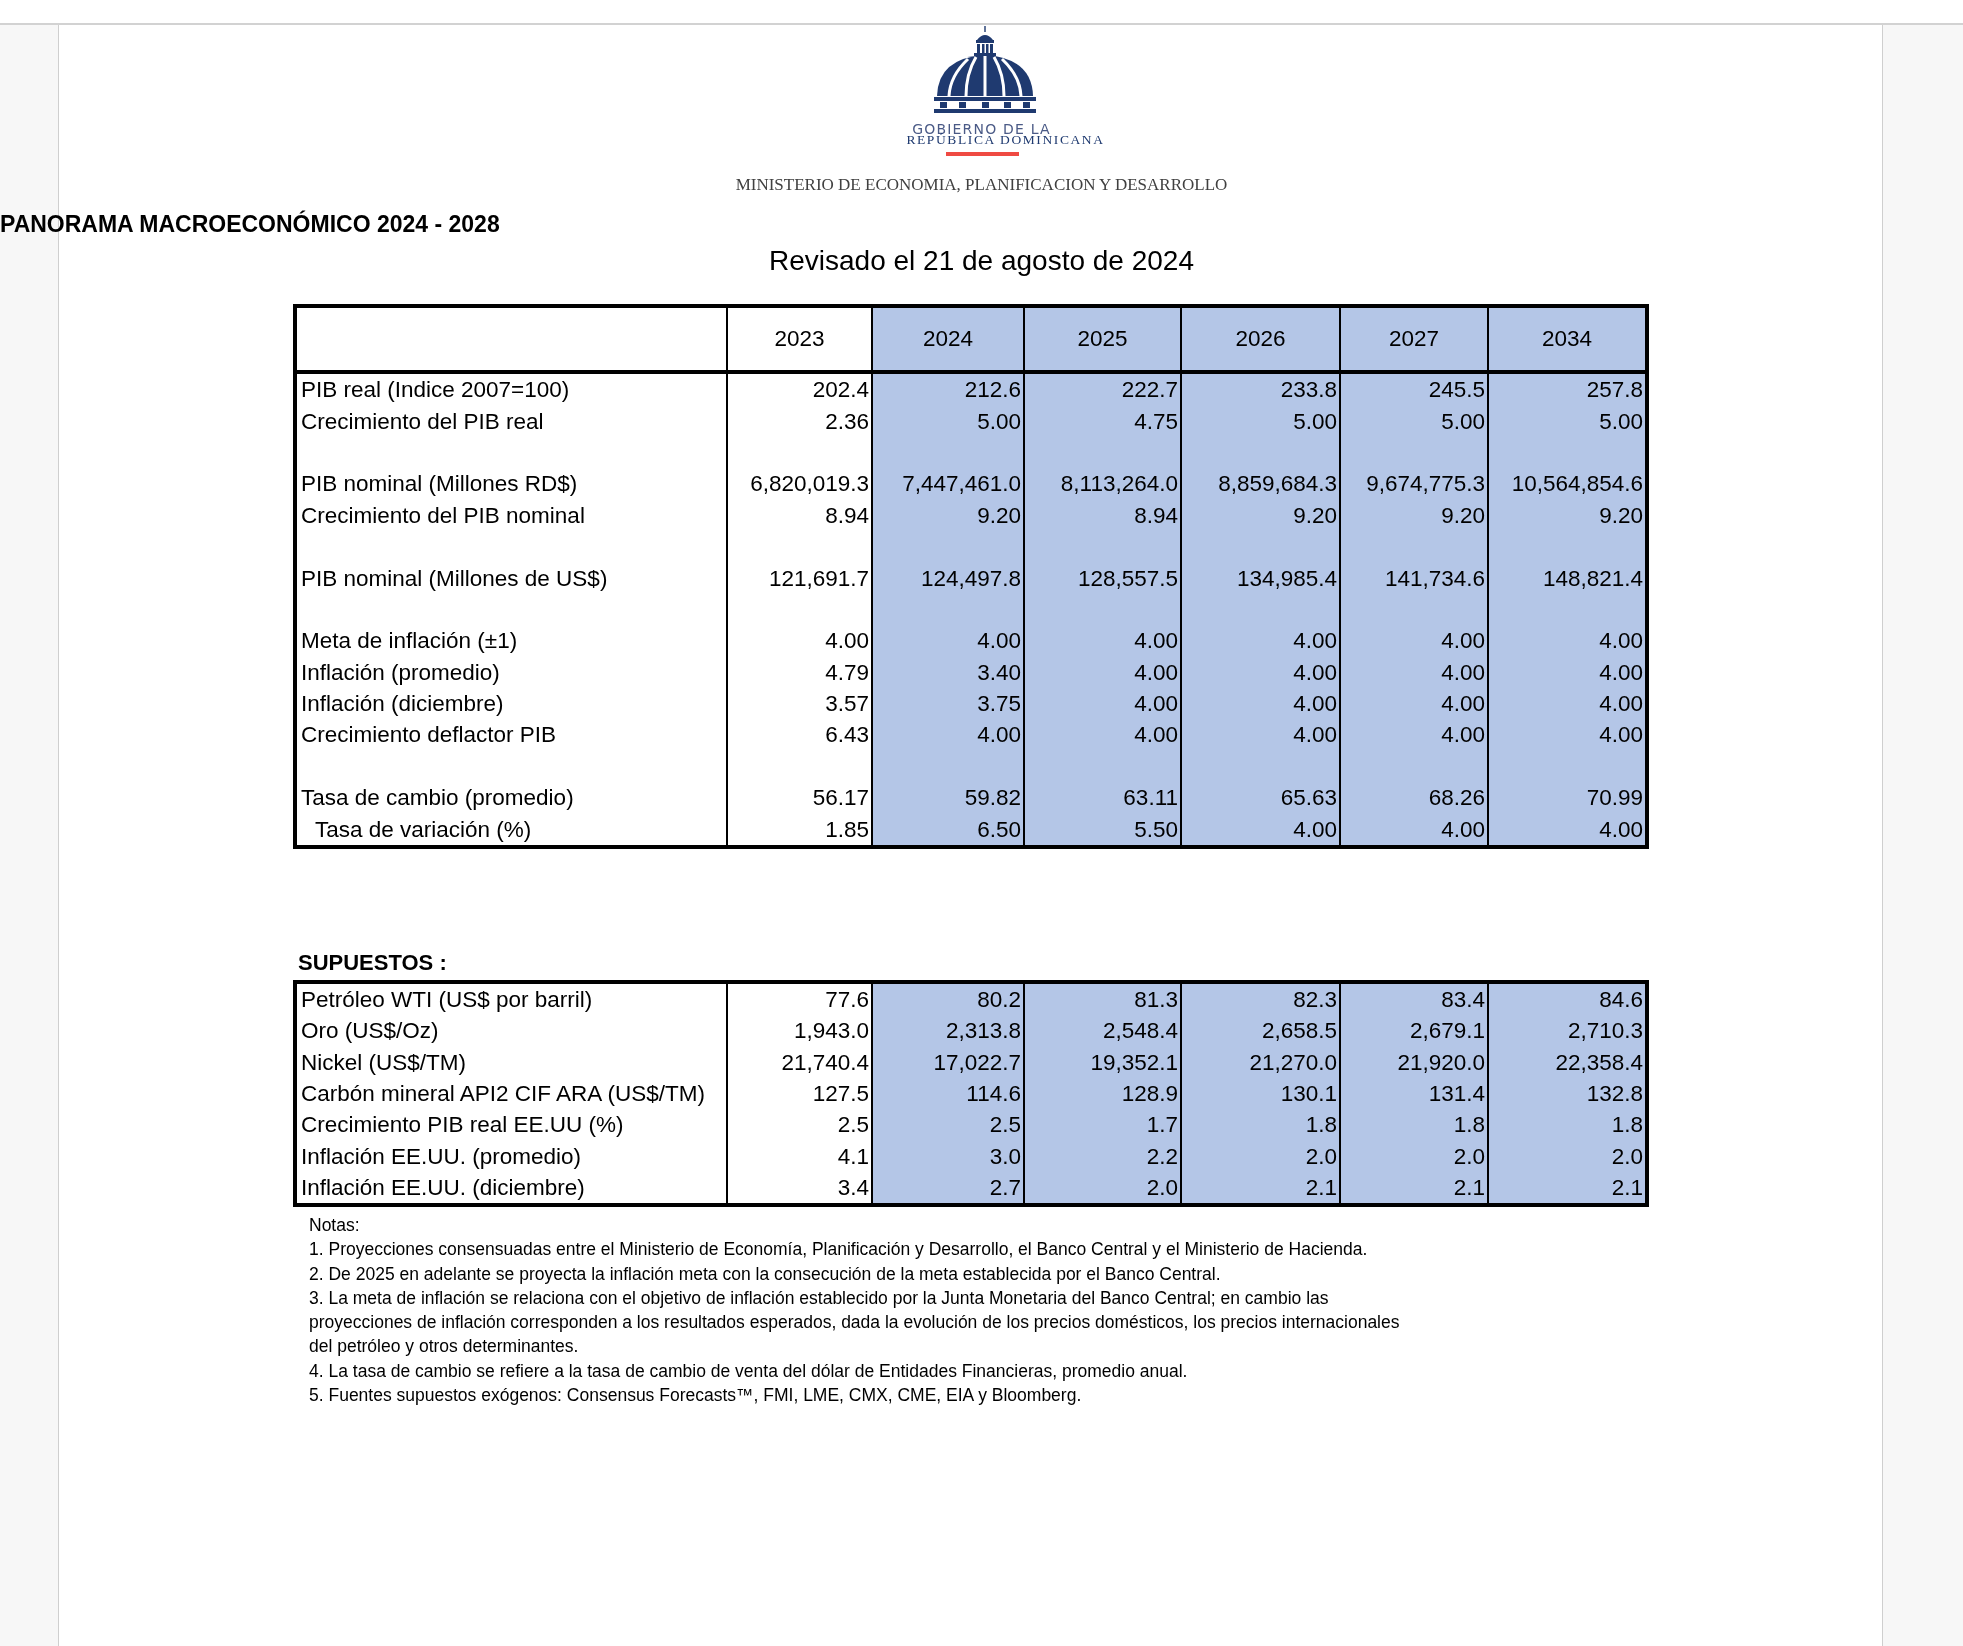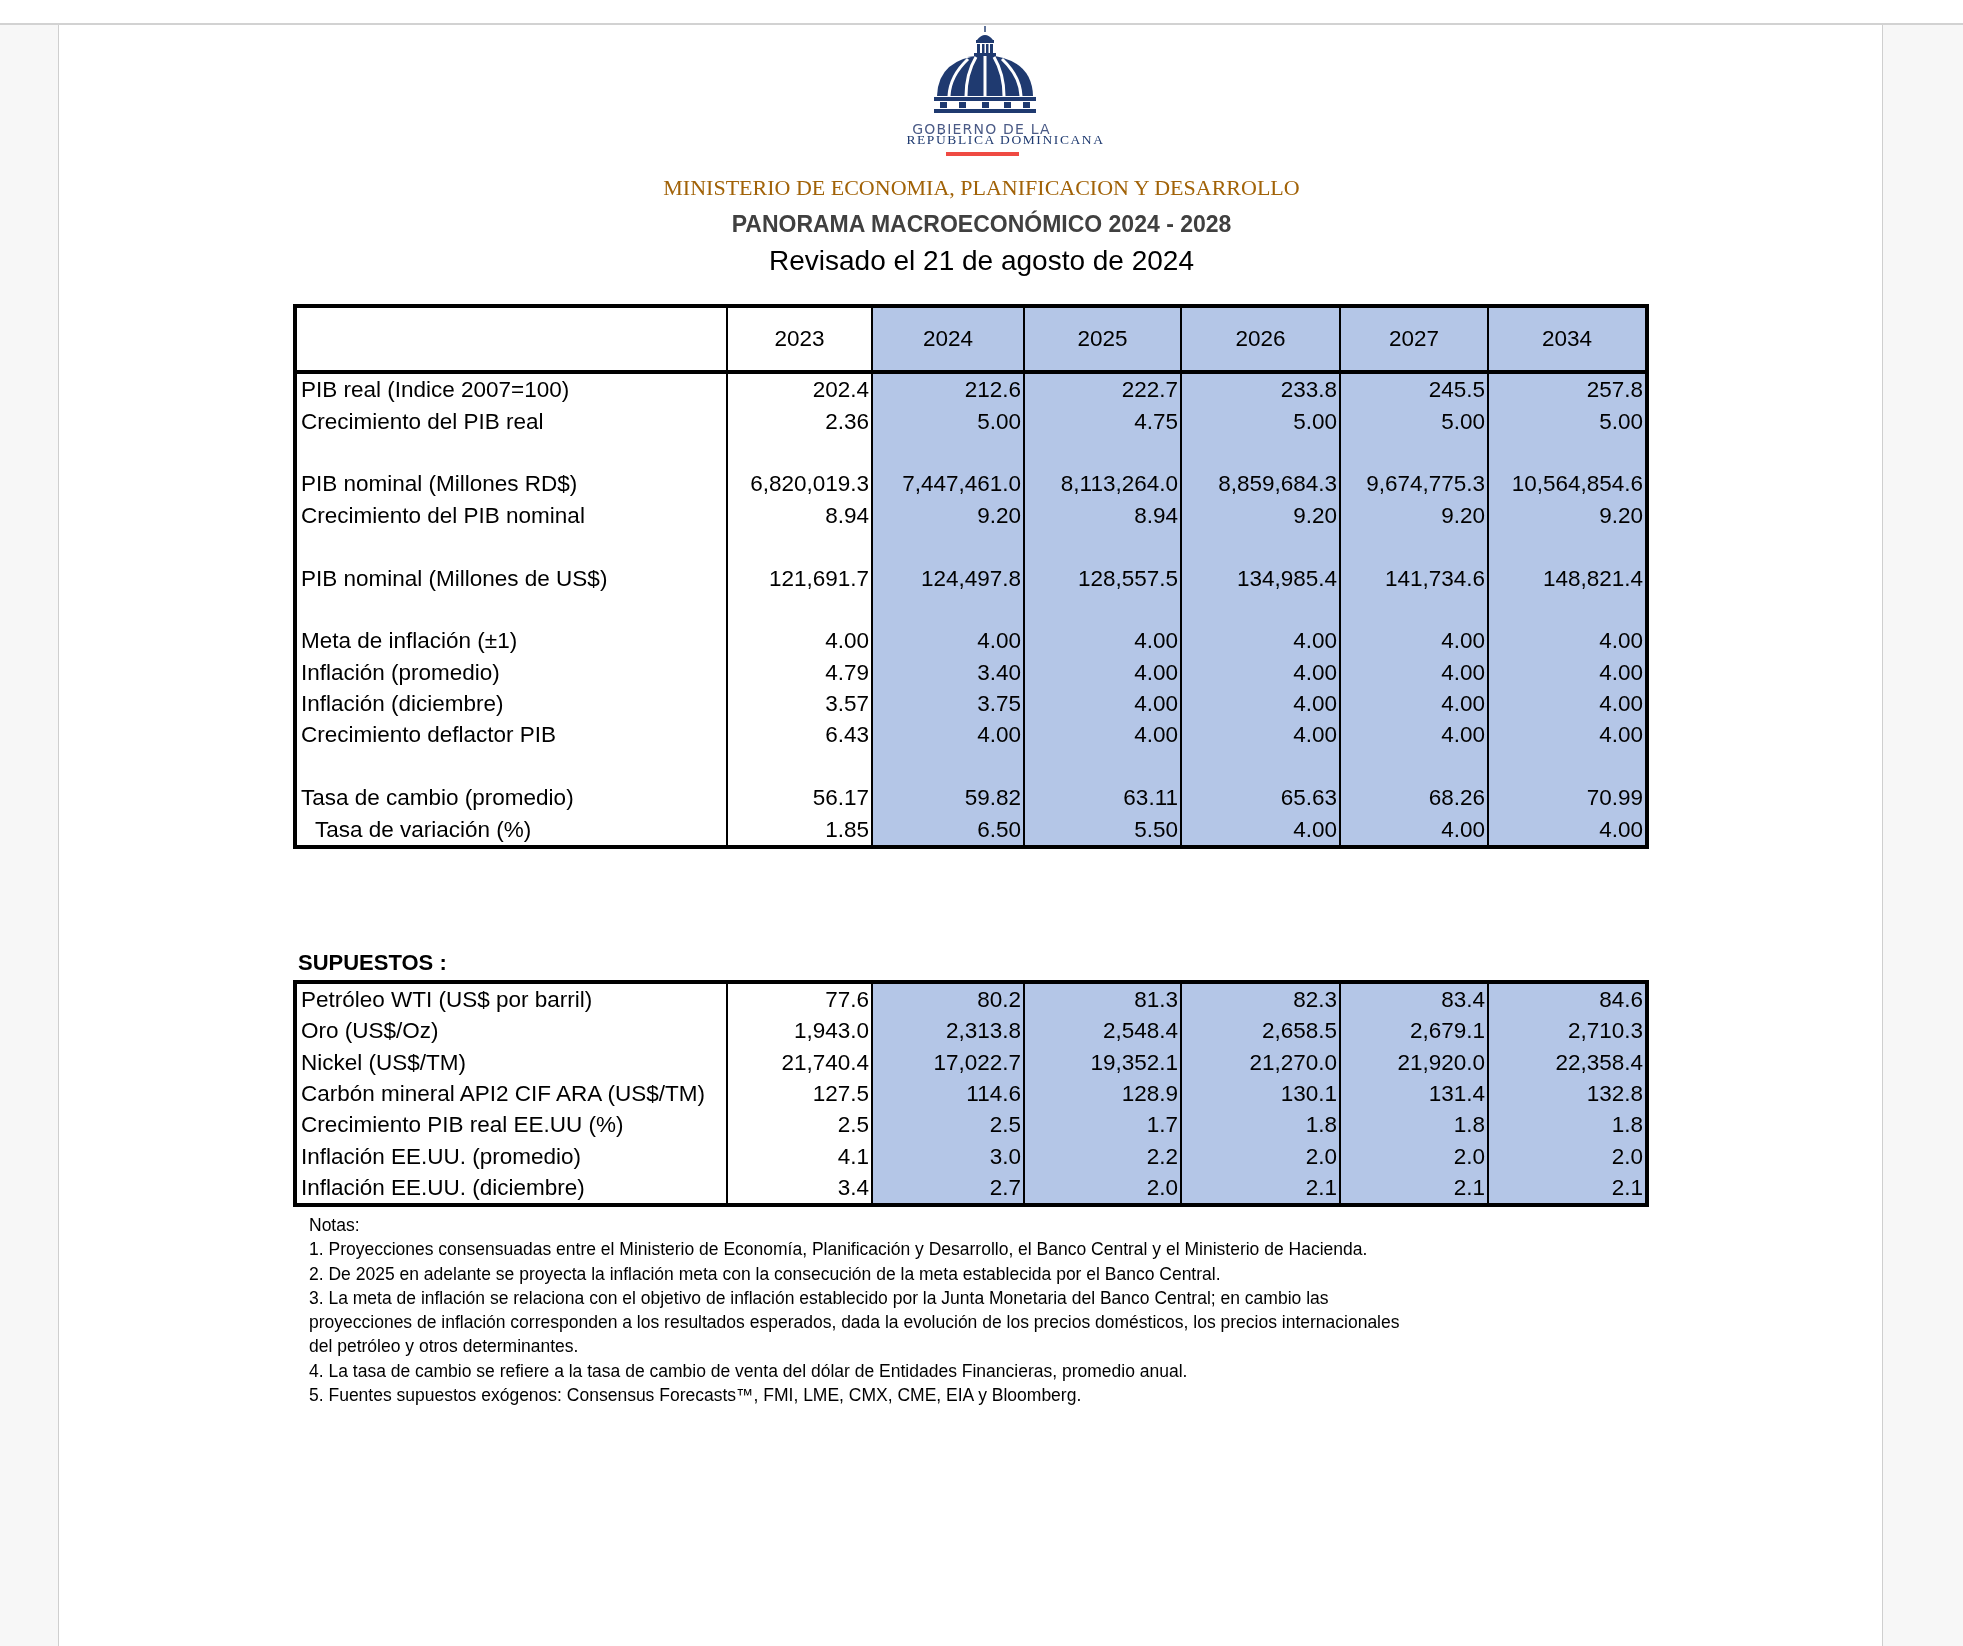--- a/index.html
+++ b/index.html
@@ -17,23 +17,23 @@
 
   
   .logo { position: absolute; left: 930px; top: 26px; width: 110px; height: 90px; }
   .gob { position: absolute; left: 0; width: 1963px; top: 121px; text-align: center;
          font-family: "DejaVu Sans", sans-serif; font-size: 14px; letter-spacing: 1.2px; color: #4a5a86; }
   .rep { position: absolute; left: 0; width: 1963px; top: 132px; text-align: center;
          font-family: "Liberation Serif", serif; font-size: 13.5px; letter-spacing: 1.6px; color: #1f3a70; padding-left: 24px; }
   .redbar { position: absolute; left: 946px; top: 152px; width: 73px; height: 4px; background: #ef4a42; }
 
   .ministry { position: absolute; left: 0; width: 1963px; top: 175px; text-align: center;
-              font-family: "Liberation Serif", serif; font-size: 22px; color: #a16207; letter-spacing: 0px; }
-  .title { position: absolute; left: 0; width: 1963px; top: 211px; text-align: center;
-           font-size: 23px; font-weight: bold; color: #404040; }
+              font-family: "Liberation Serif", serif; font-size: 17px; color: #404040; letter-spacing: 0px; }
+  .title { position: absolute; left: 0; width: 1963px; top: 211px; 
+           font-size: 23px; font-weight: bold; color: #000000; }
   .subtitle { position: absolute; left: 0; width: 1963px; top: 245px; text-align: center;
               font-size: 28px; color: #000; }
 
   
   table.grid { position: absolute; border-collapse: collapse; table-layout: fixed; }
   table.grid td, table.grid th { padding: 0; font-size: 22.5px; color: #000; white-space: nowrap; overflow: hidden; }
   table.grid col.c0 { width: 432px; }
   table.grid col.c1 { width: 145px; }
   table.grid col.c2 { width: 152px; }
   table.grid col.c3 { width: 157px; }

